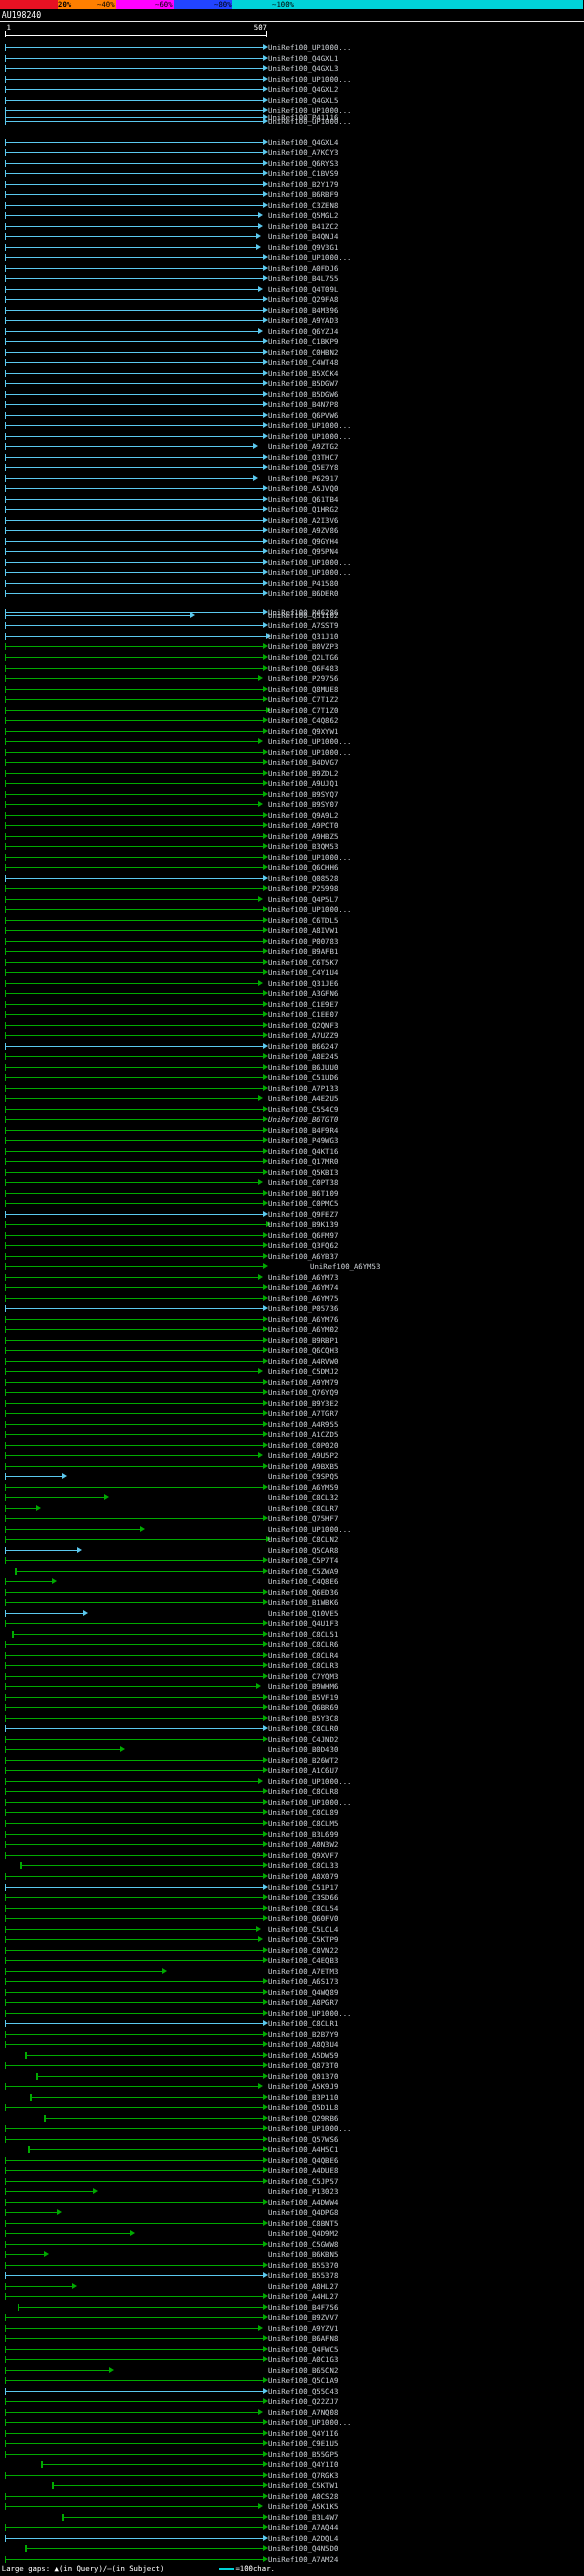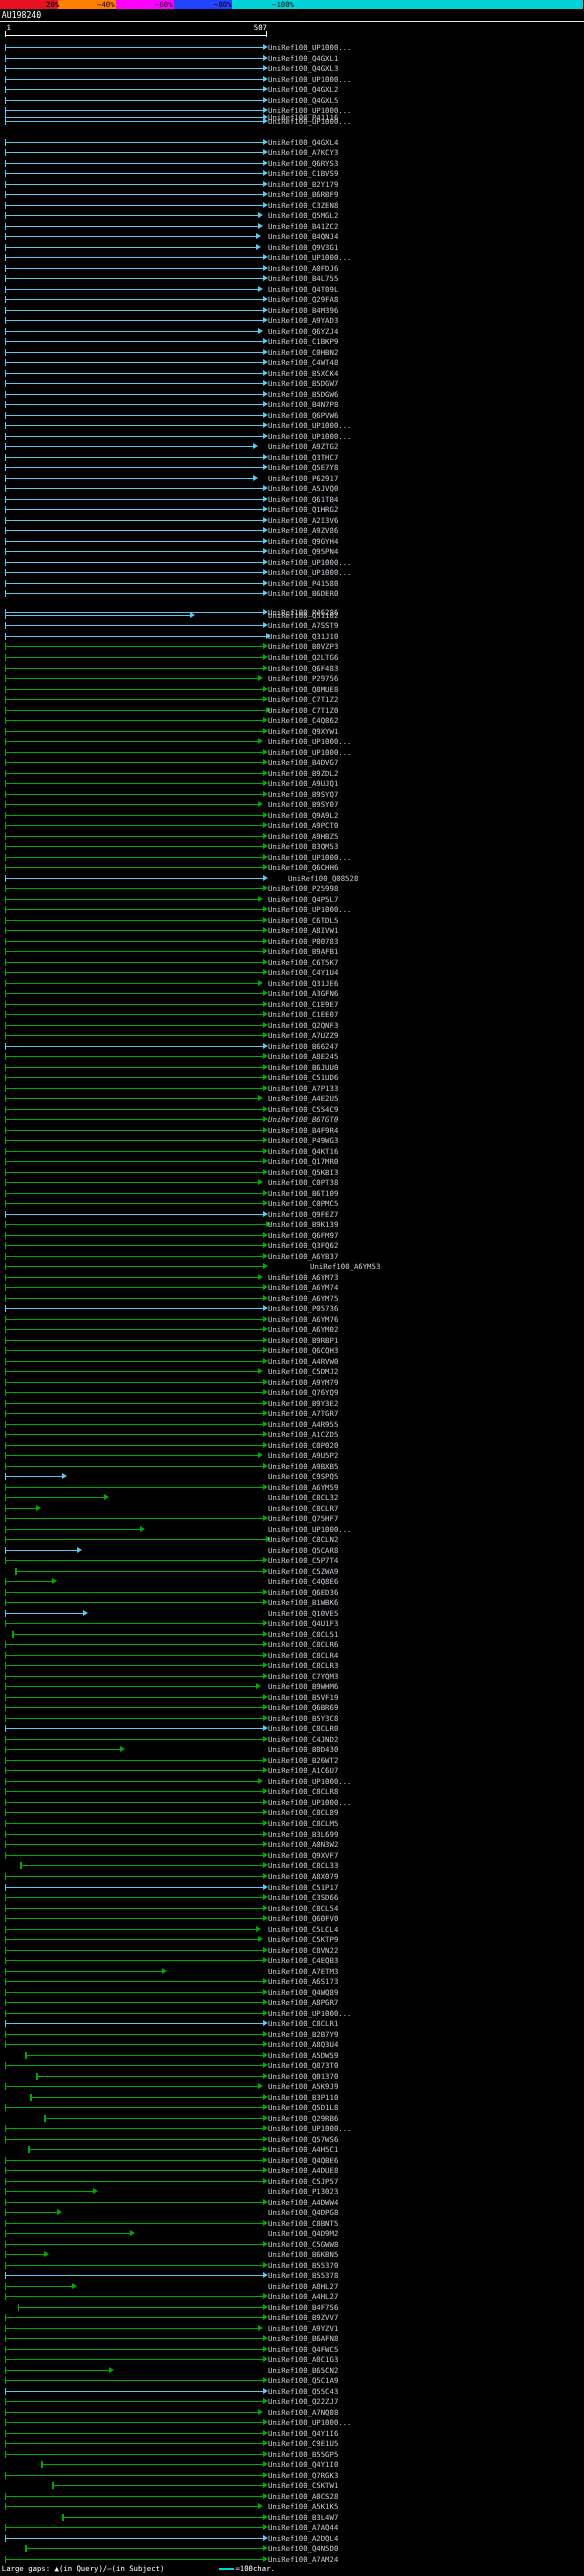--- a/index.html
+++ b/index.html
@@ -36,21 +36,21 @@
 </style>
 </head>
 <body>
 
 <div class="colorbar">
     <div class="seg" style="width: 58px; background: rgb(232, 17, 35);"></div>
     <div class="seg" style="width: 58px; background: rgb(255, 127, 0);"></div>
     <div class="seg" style="width: 58px; background: rgb(255, 0, 255);"></div>
     <div class="seg" style="width: 58px; background: rgb(34, 68, 255);"></div>
     <div class="seg" style="width: 351px; background: rgb(0, 210, 216);"></div>
-    <span class="clab" style="left: 46px; font-weight: bold;">20%</span>
+    <span class="clab" style="left: 58px; font-weight: bold;">20%</span>
     <span class="clab" style="left: 97px;">~40%</span>
     <span class="clab" style="left: 155px;">~60%</span>
     <span class="clab" style="left: 214px;">~80%</span>
     <span class="clab" style="left: 272px;">~100%</span>
   </div>
 
 <div class="queryname">AU198240</div>
 <div class="hsep"></div>
 
 <div class="ruler">
@@ -533,21 +533,21 @@
     <div class="hit-row" style="top: 862px;">
       <div class="tick" style="left: 4.6px; background: rgb(0, 170, 0);"></div>
       <div class="bar" style="left: 4.6px; width: 259px; background: rgb(0, 170, 0);"></div>
       <div class="arrow" style="left: 263px; border-left-color: rgb(0, 170, 0);"></div>
       <span class="hlab" style="color: rgb(201, 206, 211);">UniRef100_Q6CHH6</span>
     </div>
     <div class="hit-row" style="top: 873px;">
       <div class="tick" style="left: 4.6px; background: rgb(91, 200, 238);"></div>
       <div class="bar" style="left: 4.6px; width: 259px; background: rgb(91, 200, 238);"></div>
       <div class="arrow" style="left: 263px; border-left-color: rgb(91, 200, 238);"></div>
-      <span class="hlab" style="color: rgb(201, 206, 211); margin-left: 20px;">UniRef100_Q08528</span>
+      <span class="hlab" style="color: rgb(201, 206, 211);">UniRef100_Q08528</span>
     </div>
     <div class="hit-row" style="top: 883px;">
       <div class="tick" style="left: 4.6px; background: rgb(0, 170, 0);"></div>
       <div class="bar" style="left: 4.6px; width: 259px; background: rgb(0, 170, 0);"></div>
       <div class="arrow" style="left: 263px; border-left-color: rgb(0, 170, 0);"></div>
       <span class="hlab" style="color: rgb(201, 206, 211);">UniRef100_P25998</span>
     </div>
     <div class="hit-row" style="top: 894px;">
       <div class="tick" style="left: 4.6px; background: rgb(0, 170, 0);"></div>
       <div class="bar" style="left: 4.6px; width: 254px; background: rgb(0, 170, 0);"></div>

